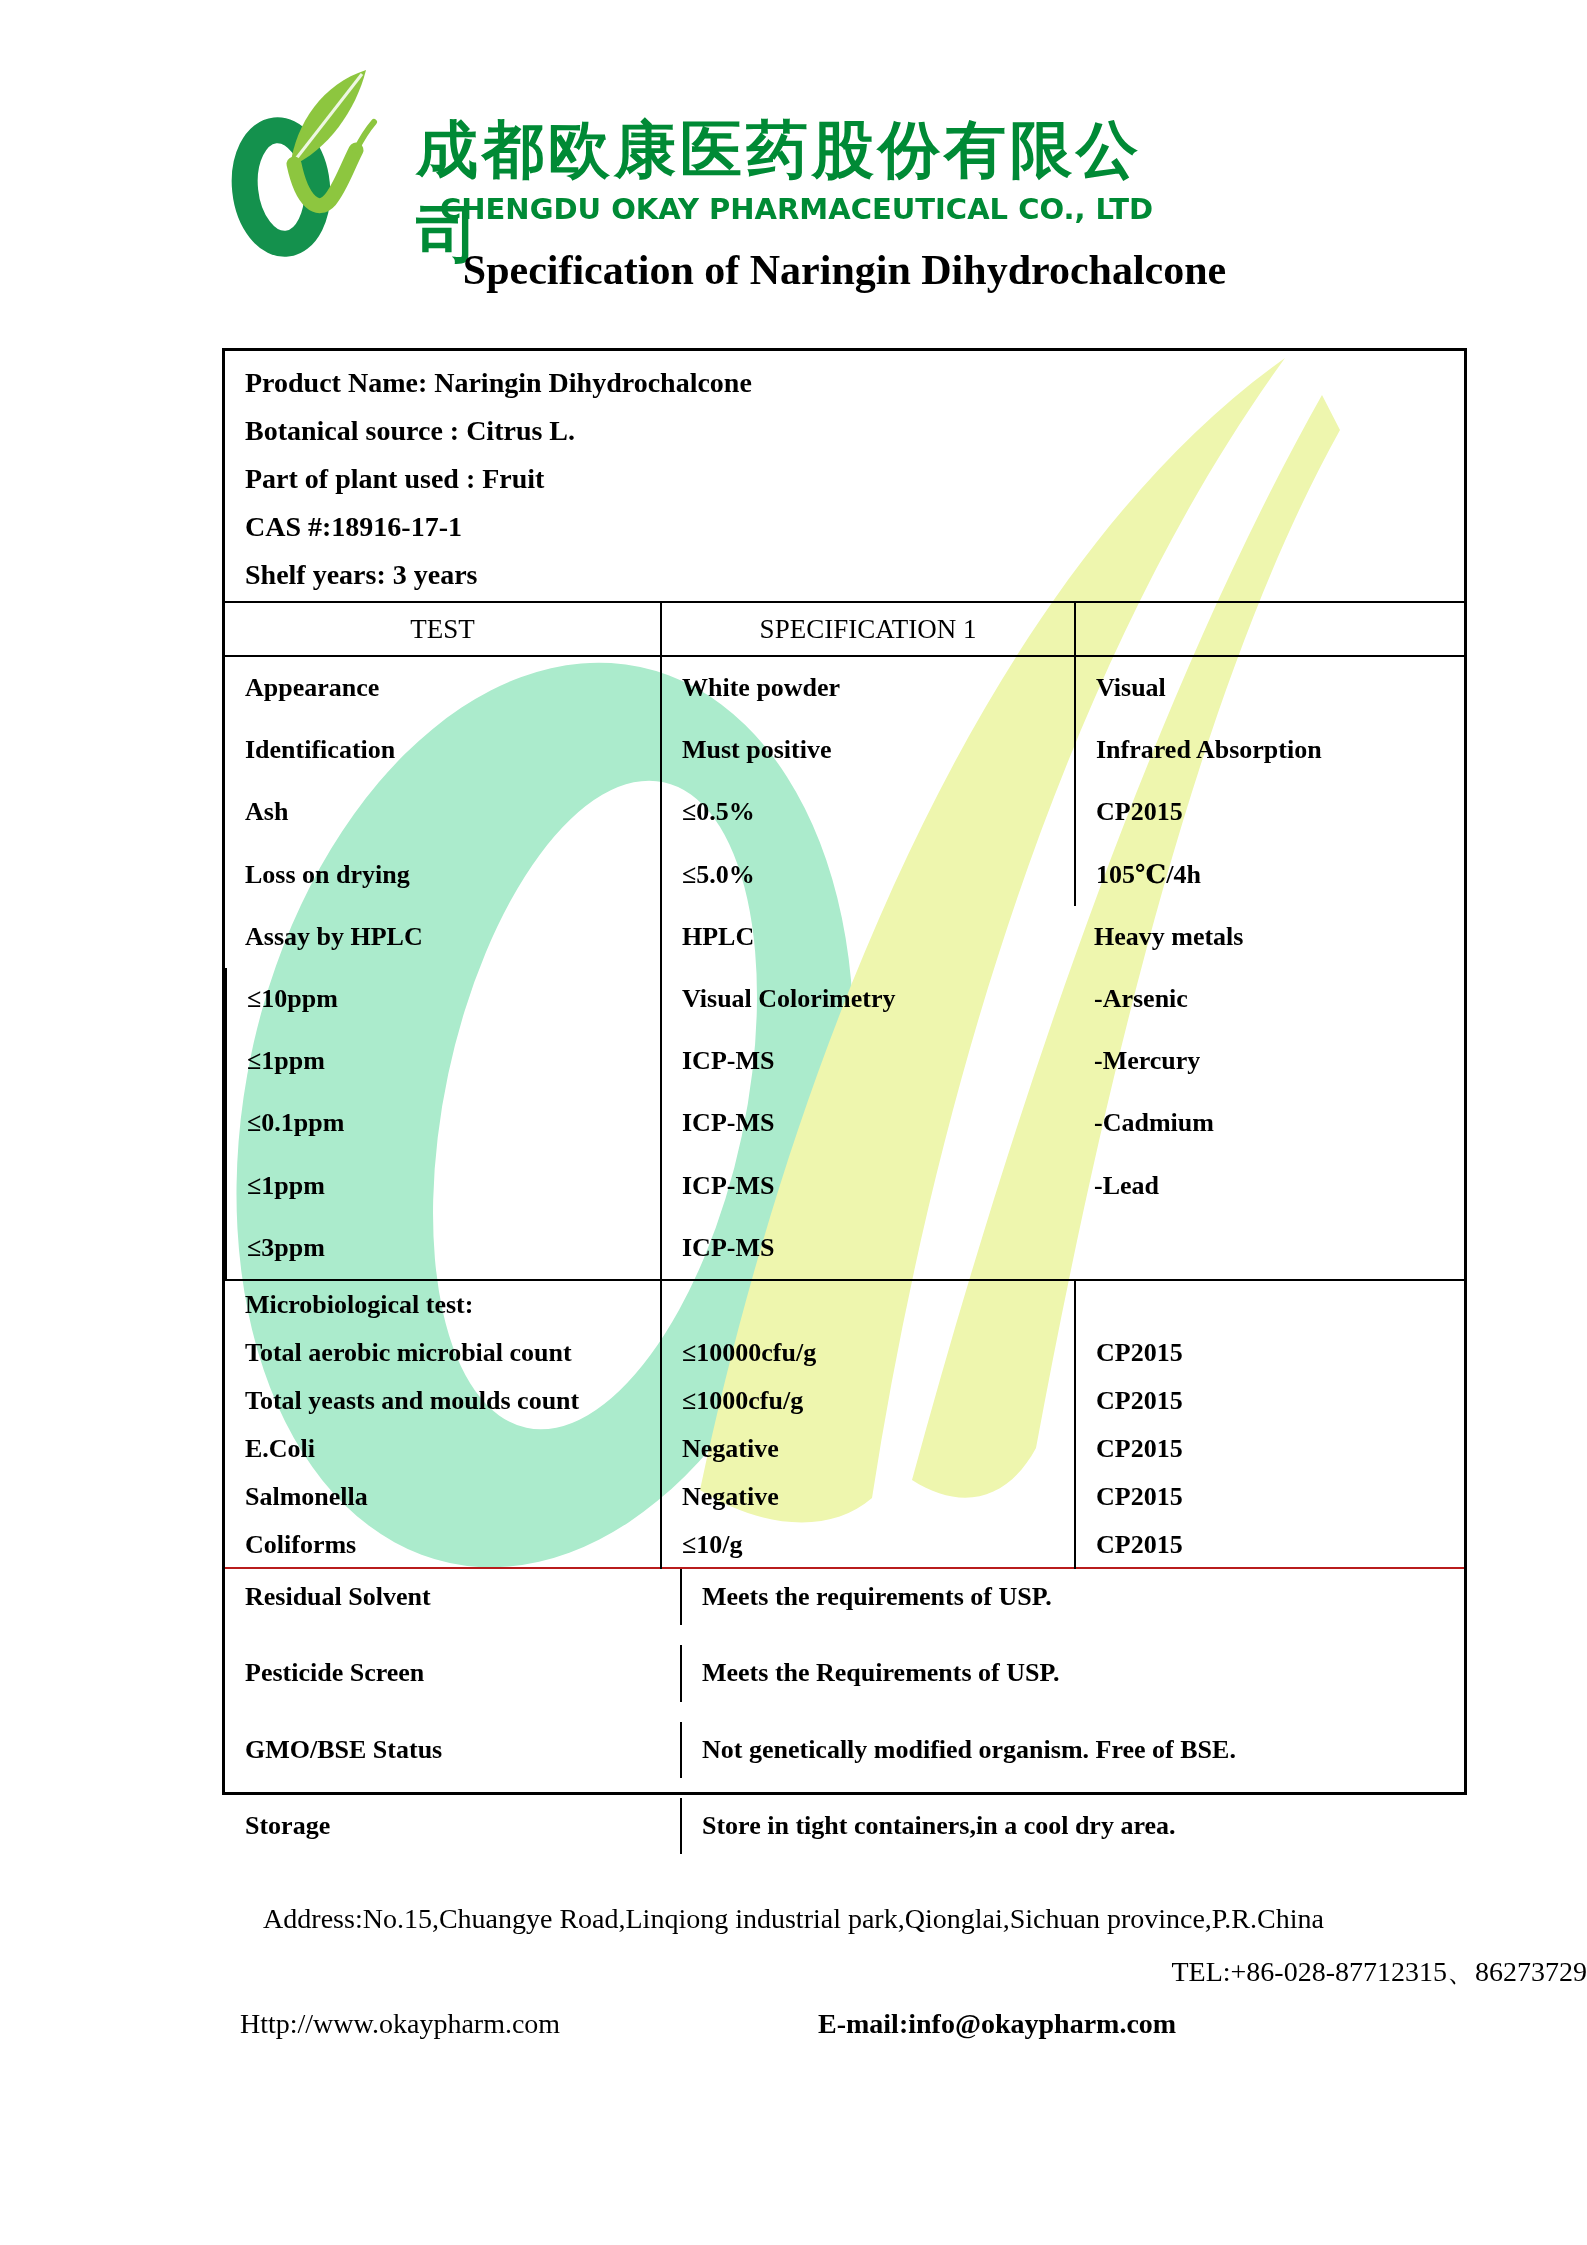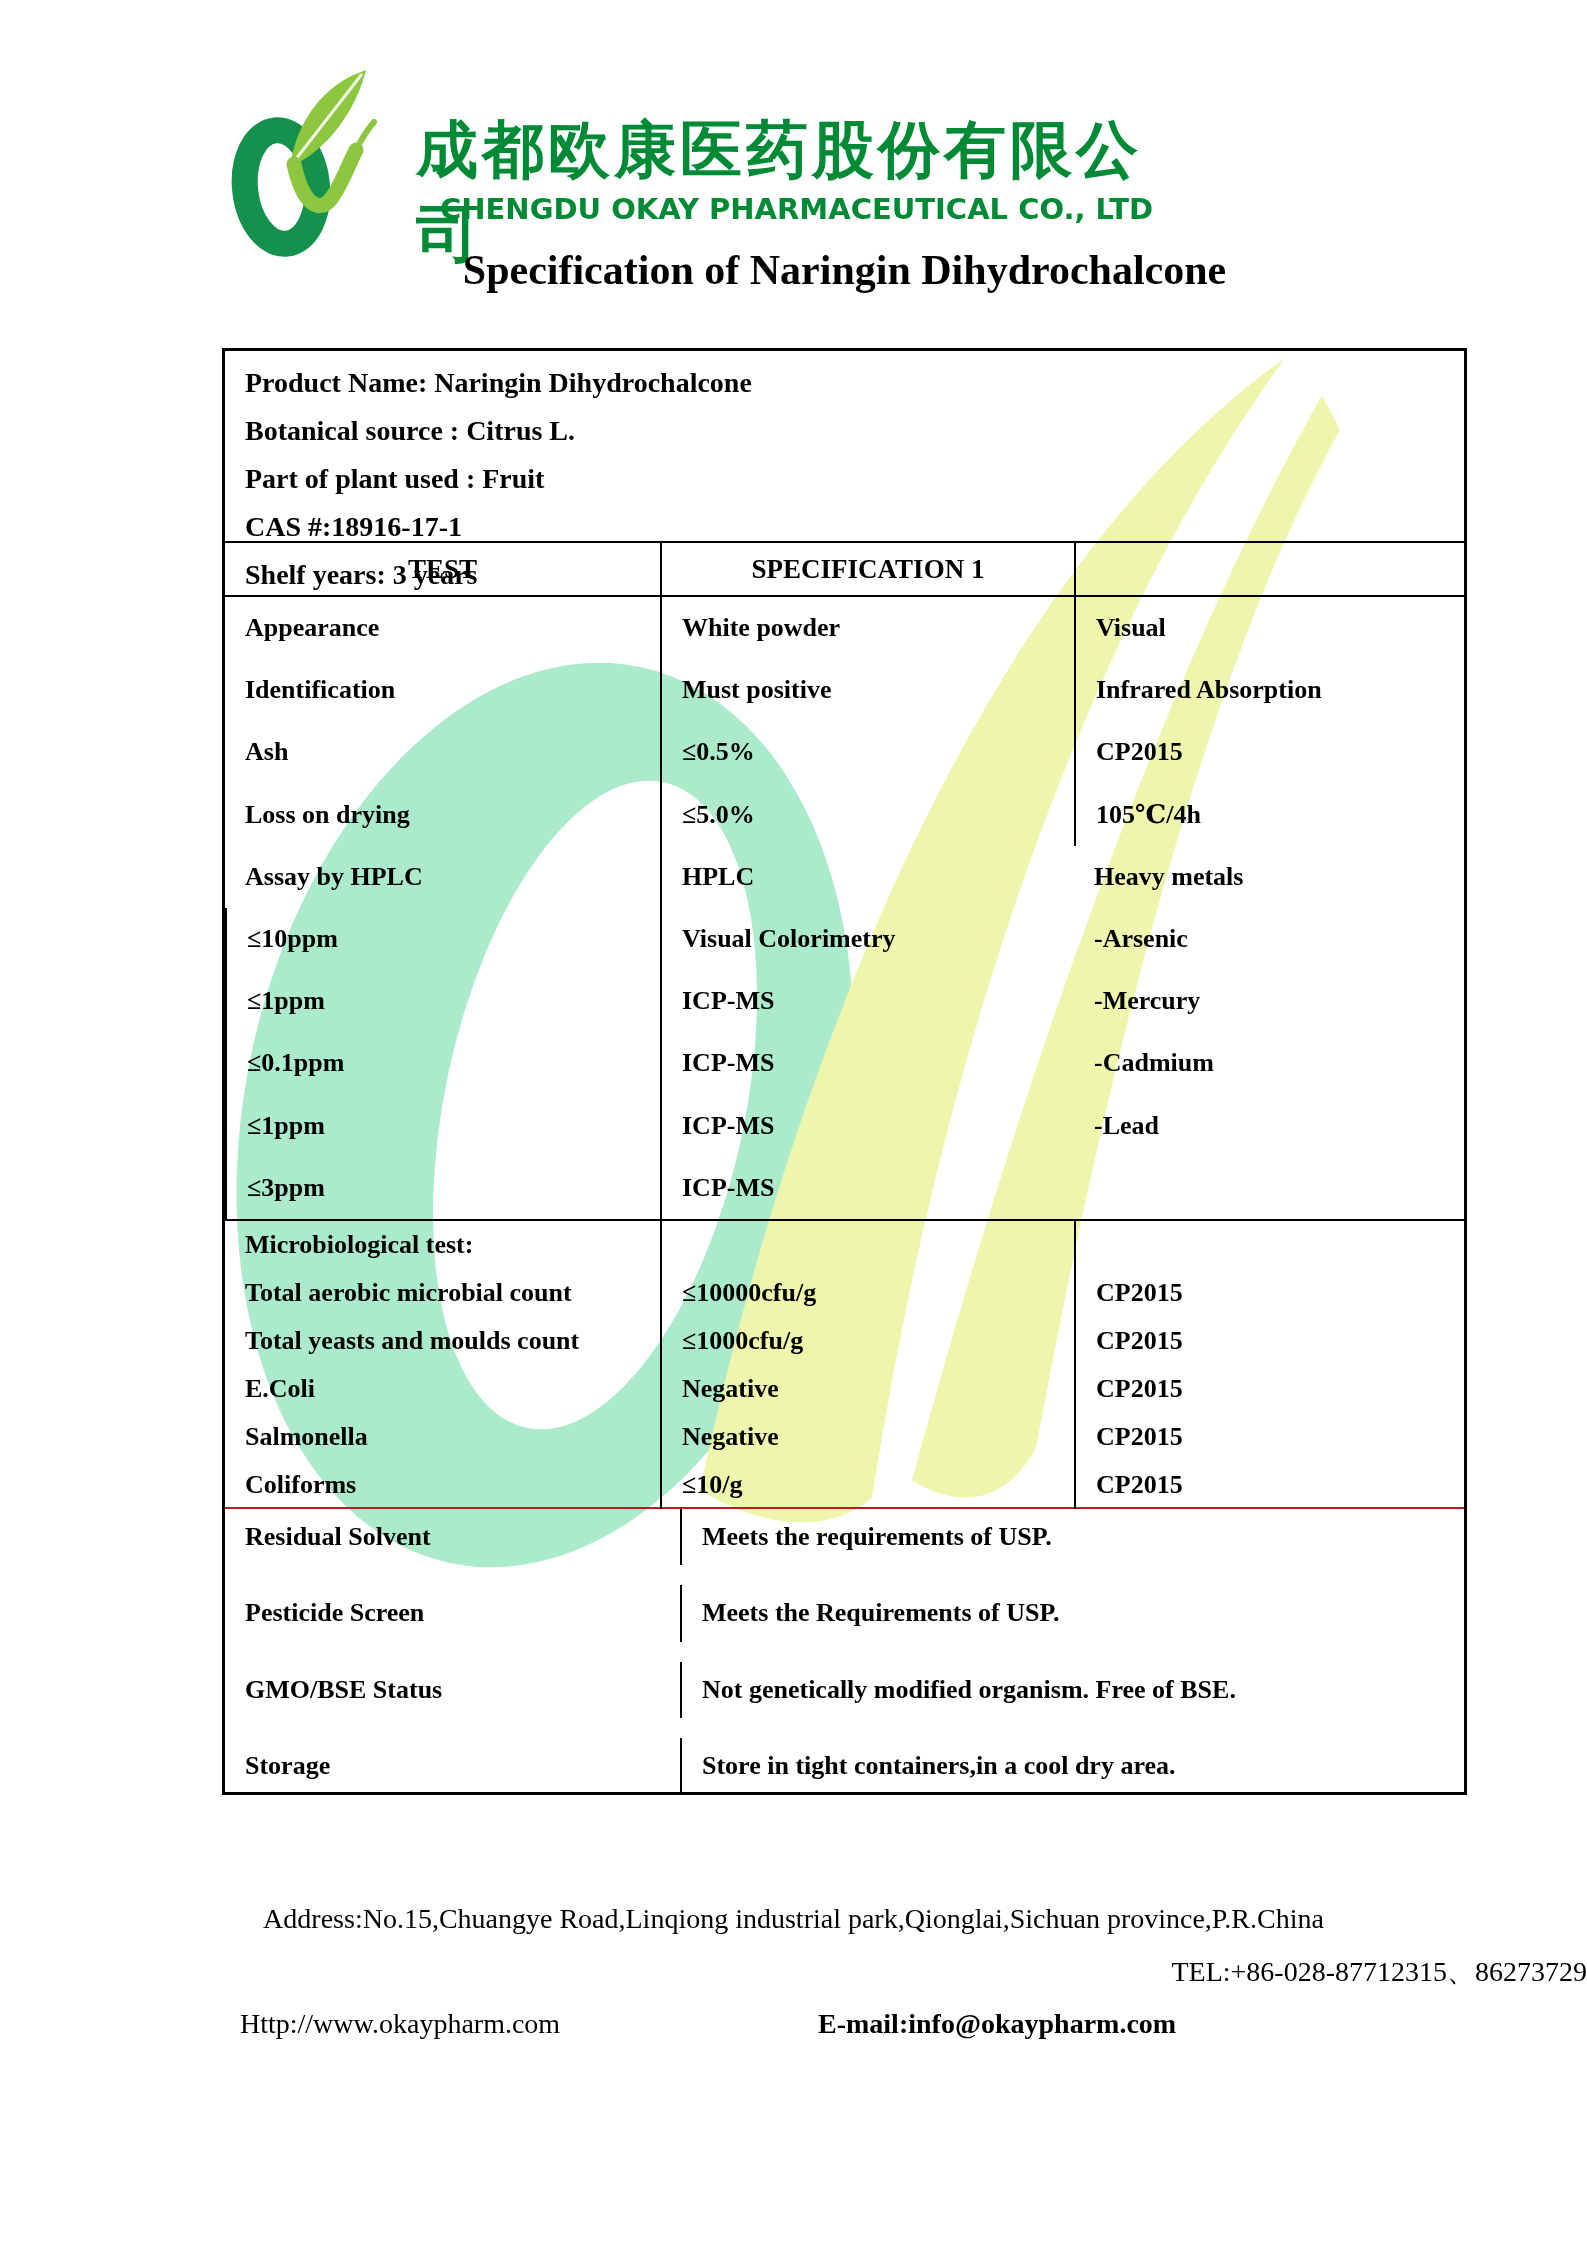--- a/index.html
+++ b/index.html
@@ -19,27 +19,27 @@
   .company-en { position:absolute; left:440px; top:192px; width:780px;
                 font-family:"DejaVu Sans","Liberation Sans",sans-serif;
                 font-weight:bold; font-size:29px; color:#008a35; }
 
   .doc-title { position:absolute; left:222px; top:246px; width:1245px;
                text-align:center; font-weight:bold; font-size:42px; }
 
   .spec-table { position:absolute; left:222px; top:348px; width:1245px; height:1447px;
                 border:3px solid #000; background:transparent; }
 
-  .product-info { height:190px; padding:8px 4px 0 20px; }
+  .product-info { height:250px; padding:8px 4px 0 20px; }
   .product-info .pi-line { height:48px; line-height:48px; font-weight:bold; font-size:28px; }
 
   .thead-row { height:56px; border-top:2px solid #000; border-bottom:2px solid #000;
                display:grid; grid-template-columns:435px 414px 390px; }
   .thead-cell { display:flex; align-items:center; justify-content:center;
-                font-weight:bold; font-size:27px; }
+                font-weight:normal; font-size:27px; }
   .thead-cell.c2, .thead-cell.c3 { border-left:2px solid #000; }
 
   .sec { display:grid; grid-template-columns:435px 414px 390px; }
   .sec-a { height:622px; grid-auto-rows:62.2px; }
   .sec-b { height:288px; border-top:2px solid #000; grid-auto-rows:48px; }
   .sec-c { height:211px; border-top:2px solid #b91c1c;
            grid-template-columns:435px 804px; grid-auto-rows:56.25px;gap:20px; }
   .cell { display:flex; align-items:center; padding-left:20px;
           font-weight:bold; font-size:26px; white-space:nowrap; }
   .sec .cell.c2, .sec .cell.c3 { border-left:2px solid #000; }

